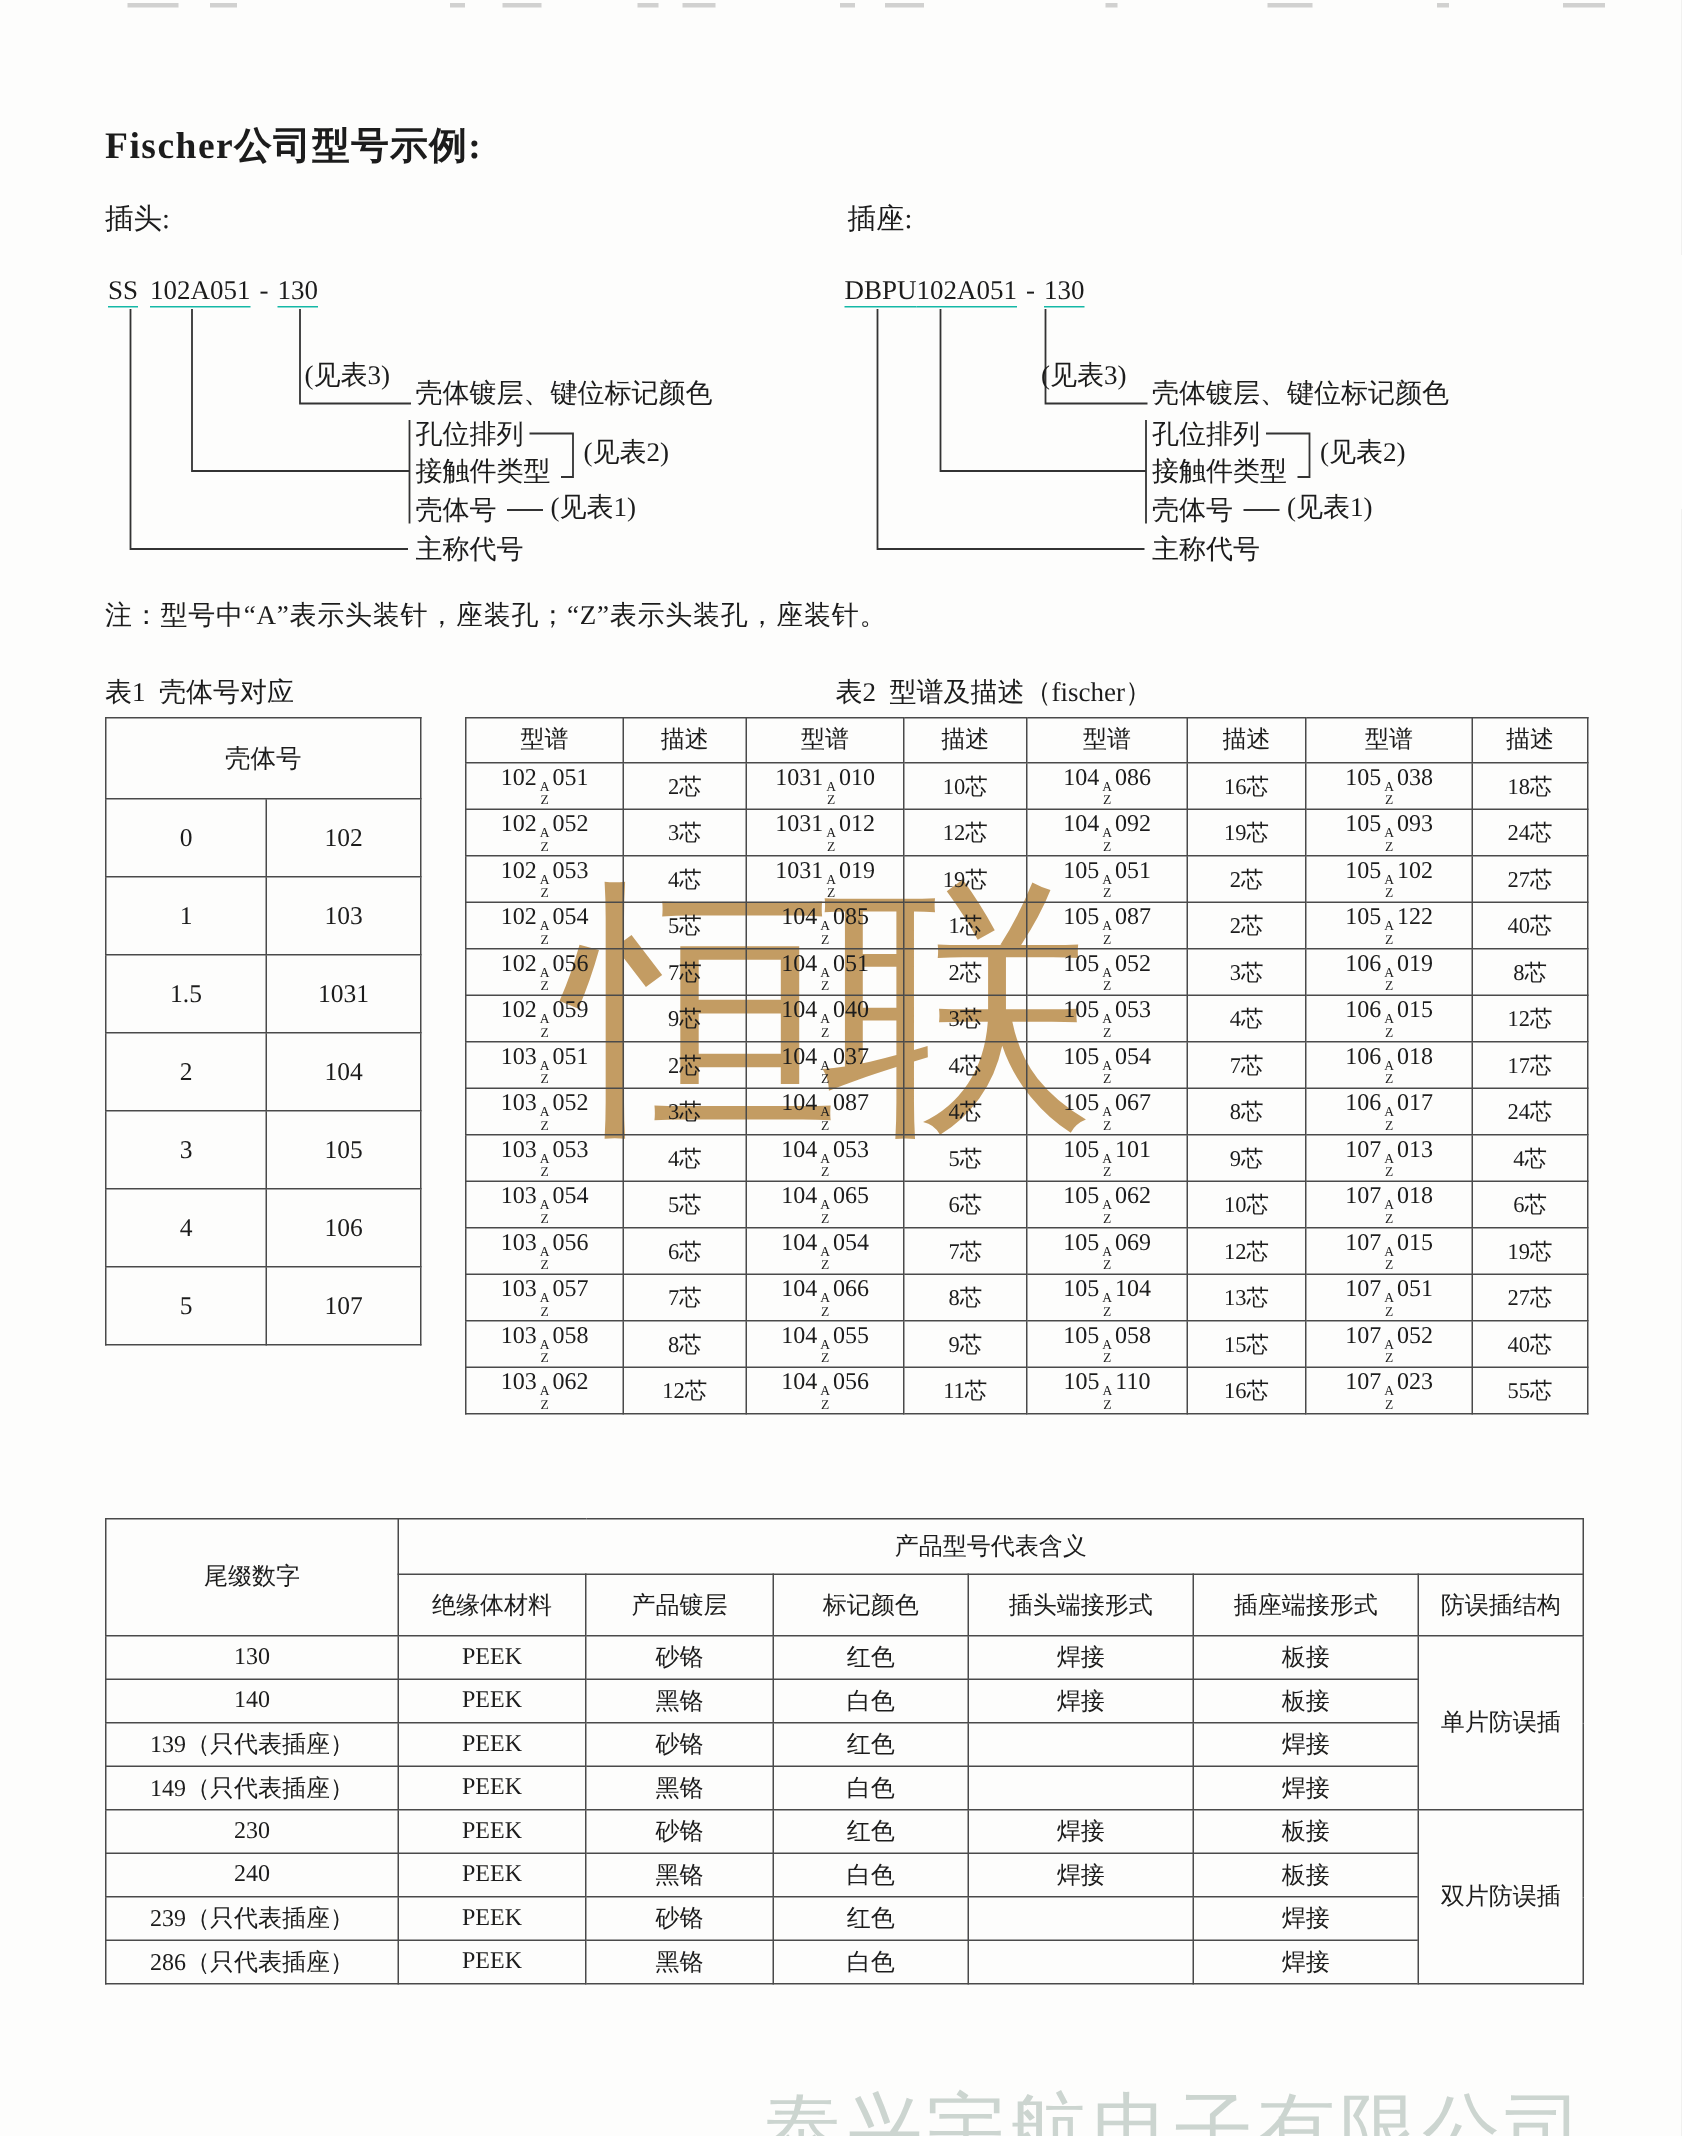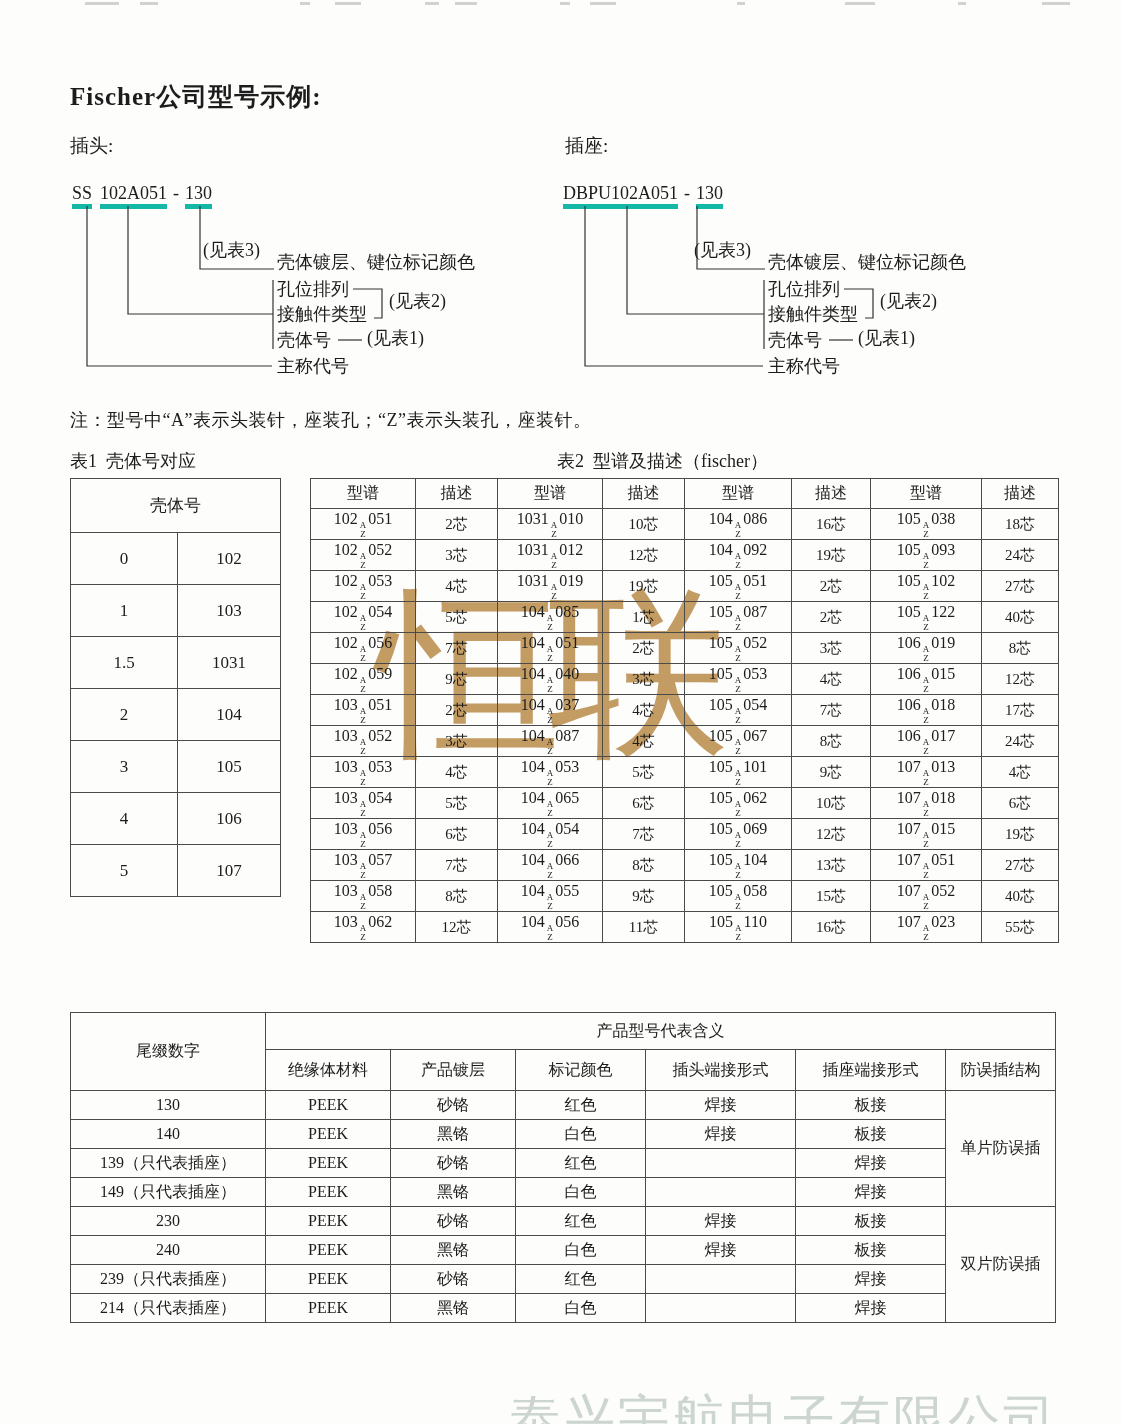--- a/index.html
+++ b/index.html
@@ -28,36 +28,36 @@
     letter-spacing:1px;
   }
 
   
   .diagram{position:absolute; top:128px; width:470px; height:266px;text-decoration:underline;}
   .diagram.plug{left:70px;}
   .diagram.socket{left:561px;}
   .diag-label{position:absolute; left:0; top:5px; font-size:19px;}
   .socket .diag-label{left:4px;}
   .model-line{position:absolute; left:2px; top:55px; font-size:18px; line-height:21px; white-space:nowrap;}
-  .model-line .seg{border-bottom:5px solid #14b8a6; padding-bottom:1px;}
+  .model-line .seg{border-bottom:1px solid #14b8a6; padding-bottom:1px;}
   .plug .seg1{margin-right:8px;}
   .model-line .dash{margin:0 6px;}
   .diag-lines{position:absolute; left:0; top:0; width:470px; height:266px;}
   .diag-lines path{fill:none; stroke:#333; stroke-width:1.2;}
   .lbl{position:absolute; font-size:18px; line-height:20px; white-space:nowrap;}
   .lbl-see3{left:133px; top:112px;}
   .lbl-coating{left:207px; top:124px;}
   .lbl-holes{left:207px; top:151px;}
   .lbl-contact{left:207px; top:176px;}
   .lbl-see2{left:319px; top:163px;}
   .lbl-shellno{left:207px; top:202px;}
   .lbl-see1{left:297px; top:200px;}
   .lbl-main{left:207px; top:228px;}
 
-  .note{position:absolute; left:70px; top:408px; font-size:18px; letter-spacing:.5px;}
+  .note{position:absolute; left:70px; top:398px; font-size:18px; letter-spacing:.5px;}
 
   .caption{position:absolute; font-size:18px; white-space:pre;}
   .cap-t1{left:70px; top:449px;}
   .cap-t2{left:557px; top:449px;}
   .cap-t3{left:70px; top:983px;}
 
   
   table{border-collapse:collapse; table-layout:fixed; position:absolute; background:transparent;}
   td,th{border:1px solid #4a4a4a; text-align:center; vertical-align:middle;
         font-weight:normal; padding:0; overflow:hidden;}
@@ -621,21 +621,21 @@
         </tr>
         <tr>
           <td>239（只代表插座）</td>
           <td>PEEK</td>
           <td>砂铬</td>
           <td>红色</td>
           <td></td>
           <td>焊接</td>
         </tr>
         <tr>
-          <td>214（只代表插座）</td>
+          <td>286（只代表插座）</td>
           <td>PEEK</td>
           <td>黑铬</td>
           <td>白色</td>
           <td></td>
           <td>焊接</td>
         </tr>
       </tbody>
   </table>
 
   <div class="wm-bottom">泰兴宇航电子有限公司</div>

